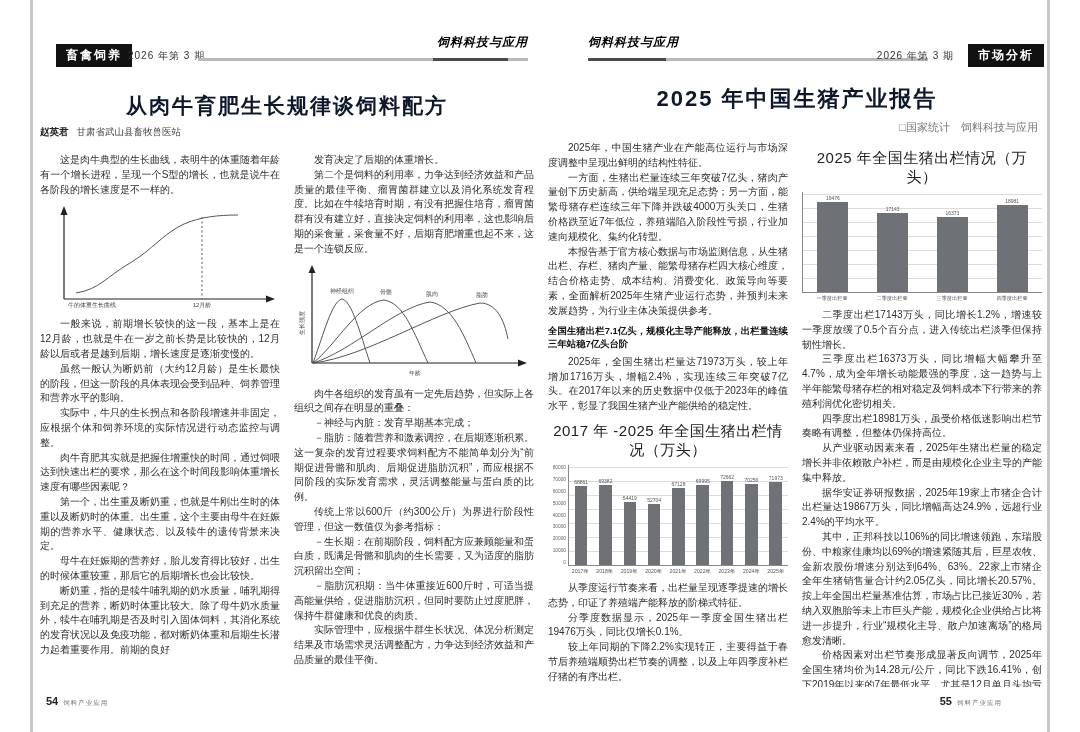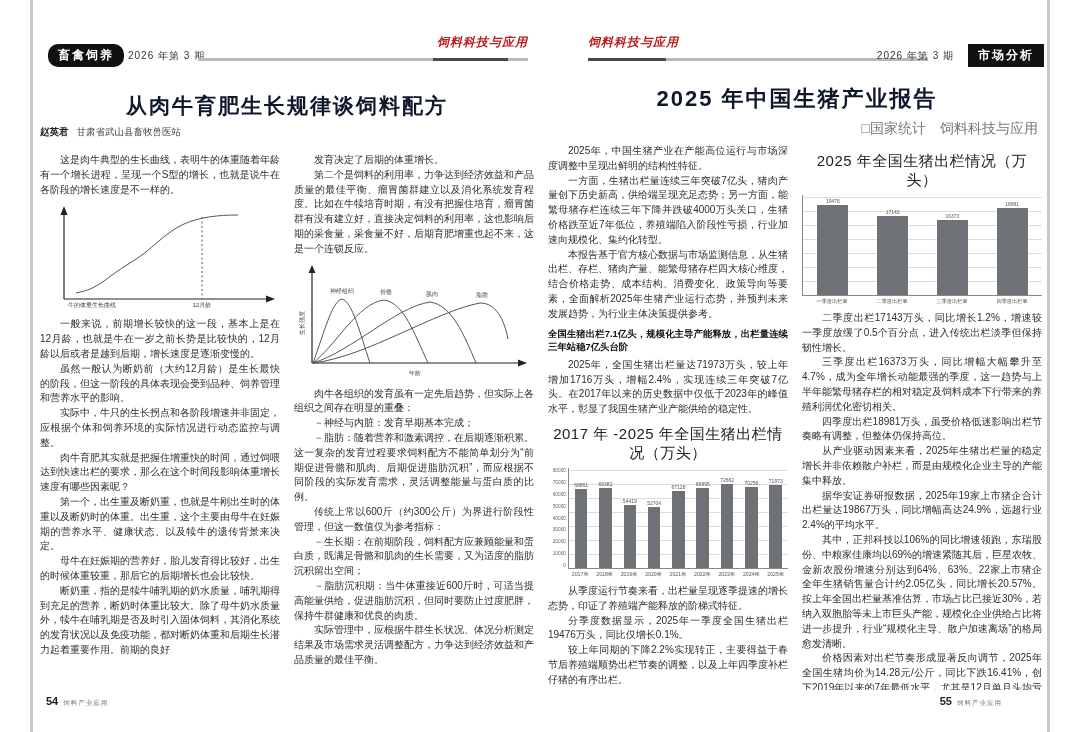--- a/index.html
+++ b/index.html
@@ -12,41 +12,41 @@
   .page-left{left:40px;width:494px;}
   .page-right{left:548px;width:498px;}
 
   
   .hdr{position:relative;height:30px;}
   .badge{display:inline-block;background:#111;color:#fff;font-weight:bold;
          font-size:12px;padding:3px 10px;letter-spacing:2px;}
   .issue{font-size:10px;color:#333;letter-spacing:1px;}
   .rule{position:absolute;height:3px;background:#b9b9b9;}
   .rule .dark{position:absolute;top:0;height:3px;background:#4a4a4a;}
-  .script-brand{font-style:italic;font-weight:bold;font-size:12px;color:#b91c1c;
+  .script-brand{font-style:italic;font-weight:bold;font-size:12px;color:#000000;
         font-family:"Liberation Serif","DejaVu Serif",serif;letter-spacing:1px;}
 
-  .hdr-l .badge{position:absolute;left:8px;top:8px;border-radius:10px;}
+  .hdr-l .badge{position:absolute;left:16px;top:8px;}
   .hdr-l .issue{position:absolute;left:88px;top:13px;}
   .hdr-l .script-brand{position:absolute;right:6px;top:-2px;}
   .hdr-l .rule{left:158px;right:6px;top:22px;}
   .hdr-l .dark{right:20px;width:75px;}
 
   .hdr-r .script-brand{position:absolute;left:40px;top:-2px;}
   .hdr-r .rule{left:40px;width:340px;top:22px;}
   .hdr-r .dark{left:0;width:78px;}
   .hdr-r .issue{position:absolute;right:92px;top:13px;}
   .hdr-r .badge{position:absolute;right:2px;top:8px;}
 
   .art-title{text-align:center;font-size:21px;font-weight:bold;letter-spacing:2px;
              margin:26px 0 6px 0;color:#0f172a;}
   .page-right .art-title{font-size:22px;margin-top:18px;}
   .author-line{text-align:left;font-size:9.5px;color:#444;margin-bottom:14px;}
   .author-line b{margin-right:8px;color:#222;}
-  .byline{text-align:right;font-size:14px;color:#777;margin:2px 8px 6px 0;}
+  .byline{text-align:right;font-size:11px;color:#777;margin:2px 8px 6px 0;}
 
   .cols{display:flex;gap:14px;height:546px;overflow:hidden;margin-top:4px;}
   .col{width:240px;overflow:hidden;}
   .para{margin:0;font-size:10px;line-height:1.48;text-align:justify;text-indent:2em;color:#2d2d2d;}
   .subhead{margin:5px 0 4px 0;font-size:9.4px;font-weight:bold;line-height:1.45;text-align:justify;color:#111;}
 
   
   .sketch{display:block;margin:6px auto;}
   .sketch path,.sketch line,.sketch polyline{fill:none;stroke:#555;}
   .sketch text{font-size:6px;fill:#444;}

